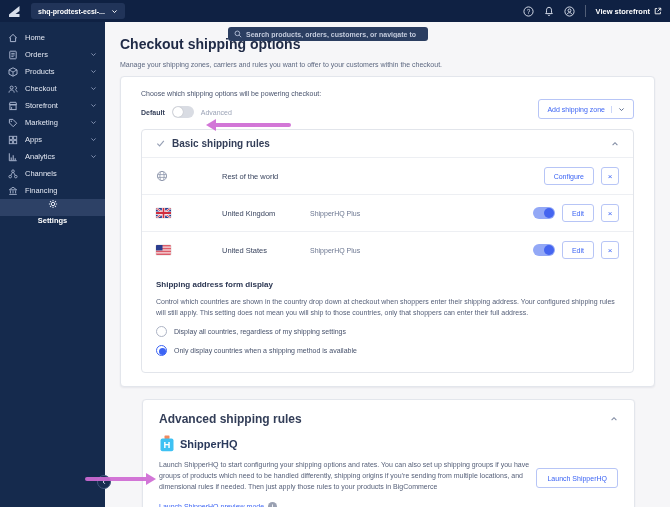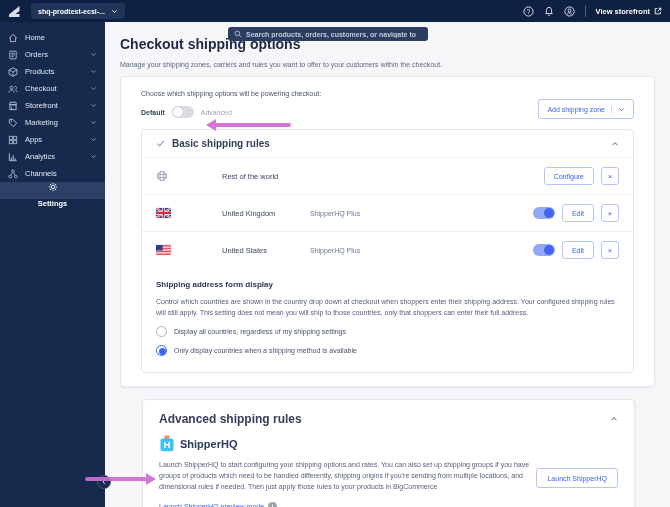--- a/index.html
+++ b/index.html
@@ -282,20 +282,32 @@
     <span class="nav-icon">
         <svg width="10" height="10" viewBox="0 0 10 10">
           <circle cx="5" cy="2.2" r="1.3" fill="none" stroke="currentColor" stroke-width="0.9"></circle>
           <circle cx="2.2" cy="7.6" r="1.3" fill="none" stroke="currentColor" stroke-width="0.9"></circle>
           <circle cx="7.8" cy="7.6" r="1.3" fill="none" stroke="currentColor" stroke-width="0.9"></circle>
           <line x1="4.4" y1="3.4" x2="2.8" y2="6.5" stroke="currentColor" stroke-width="0.9"></line>
           <line x1="5.6" y1="3.4" x2="7.2" y2="6.5" stroke="currentColor" stroke-width="0.9"></line>
         </svg>
       </span>
     <span class="nav-label">Channels</span>
+  </div>
+  <div class="nav-item">
+    <span class="nav-icon">
+        <svg width="10" height="10" viewBox="0 0 10 10">
+          <path d="M1.3 3.8 L5 1.2 L8.7 3.8 Z" fill="none" stroke="currentColor" stroke-width="0.9"></path>
+          <line x1="2.4" y1="4.4" x2="2.4" y2="7.4" stroke="currentColor" stroke-width="0.9"></line>
+          <line x1="5" y1="4.4" x2="5" y2="7.4" stroke="currentColor" stroke-width="0.9"></line>
+          <line x1="7.6" y1="4.4" x2="7.6" y2="7.4" stroke="currentColor" stroke-width="0.9"></line>
+          <line x1="1.2" y1="8.4" x2="8.8" y2="8.4" stroke="currentColor" stroke-width="0.9"></line>
+        </svg>
+      </span>
+    <span class="nav-label">Financing</span>
   </div>
   <div class="nav-item active">
     <span class="nav-icon">
         <svg width="10" height="10" viewBox="0 0 10 10">
           <circle cx="5" cy="5" r="1.7" fill="none" stroke="currentColor" stroke-width="1"></circle>
           <path d="M5 0.9 V2.2 M5 7.8 V9.1 M0.9 5 H2.2 M7.8 5 H9.1 M2.1 2.1 L3 3 M7 7 L7.9 7.9 M2.1 7.9 L3 7 M7 3 L7.9 2.1" stroke="currentColor" stroke-width="1.1"></path>
         </svg>
       </span>
     <span class="nav-label">Settings</span>
   </div>

